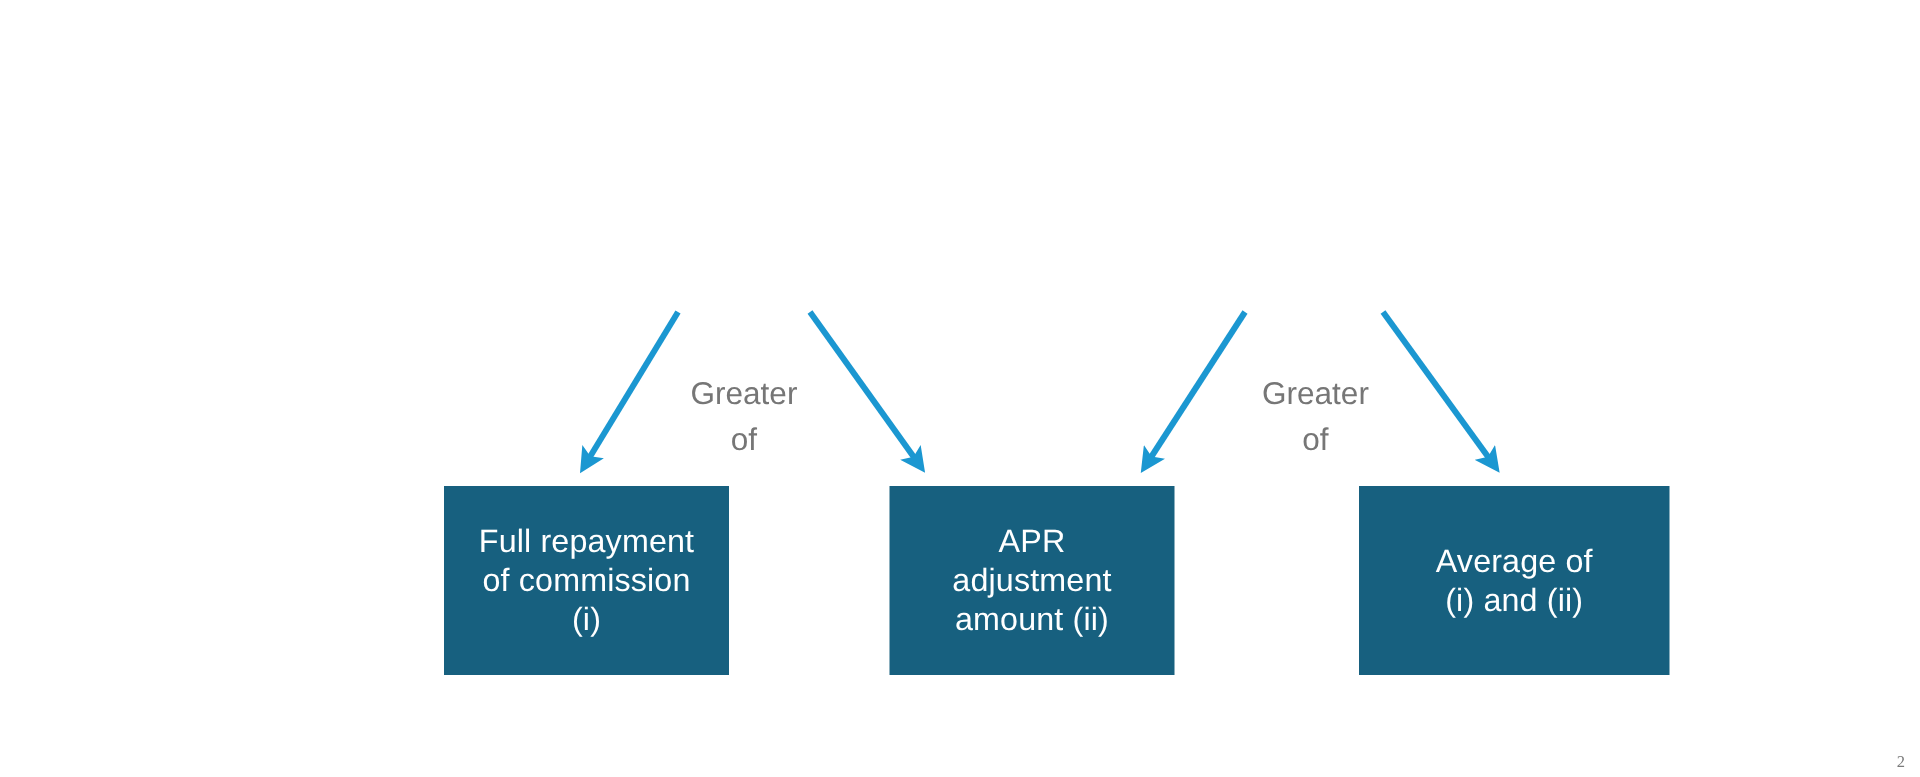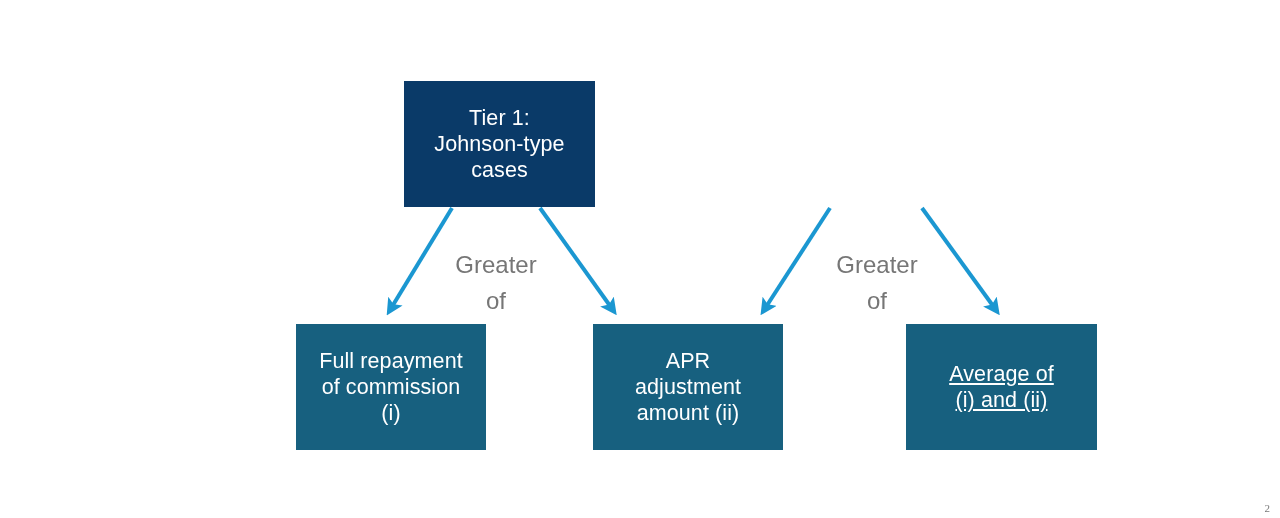--- a/index.html
+++ b/index.html
@@ -53,27 +53,27 @@
   #node-tier2 {
     left: 784px; top: 81px; width: 191px; height: 126px;
   }
   #node-full-repayment {
     left: 296px; top: 324px; width: 190px; height: 126px;
   }
   #node-apr-adjustment {
     left: 593px; top: 324px; width: 190px; height: 126px;
   }
   #node-average {
-    left: 906px; top: 324px; width: 191px; height: 126px; text-decoration: underline;
+    left: 906px; top: 324px; width: 207px; height: 126px;
   }
   .connector-label {
     position: absolute;
     text-align: center;
     color: #767676;
-    font-size: 24px;
+    font-size: 21px;
     line-height: 1.48;
     white-space: pre-line;
     width: 120px;
   }
   #label-greater-of-1 {
     left: 436px; top: 247px;
   }
   #label-greater-of-2 {
     left: 817px; top: 247px;
   }
@@ -100,25 +100,20 @@
 
     <line x1="452" y1="208" x2="390" y2="310" stroke="#1b97d1" stroke-width="4" marker-end="url(#arrowhead)"></line>
 
     <line x1="540" y1="208" x2="613" y2="310" stroke="#1b97d1" stroke-width="4" marker-end="url(#arrowhead)"></line>
 
     <line x1="830" y1="208" x2="764" y2="310" stroke="#1b97d1" stroke-width="4" marker-end="url(#arrowhead)"></line>
 
     <line x1="922" y1="208" x2="996" y2="310" stroke="#1b97d1" stroke-width="4" marker-end="url(#arrowhead)"></line>
   </svg>
 
-  <div class="node node-tier" id="node-tier1">
-    <span>Tier 1:
-Johnson-type
-cases</span>
-  </div>
 
 
   <div class="node node-outcome" id="node-full-repayment">
     <span>Full repayment
 of commission
 (i)</span>
   </div>
 
   <div class="node node-outcome" id="node-apr-adjustment">
     <span>APR

